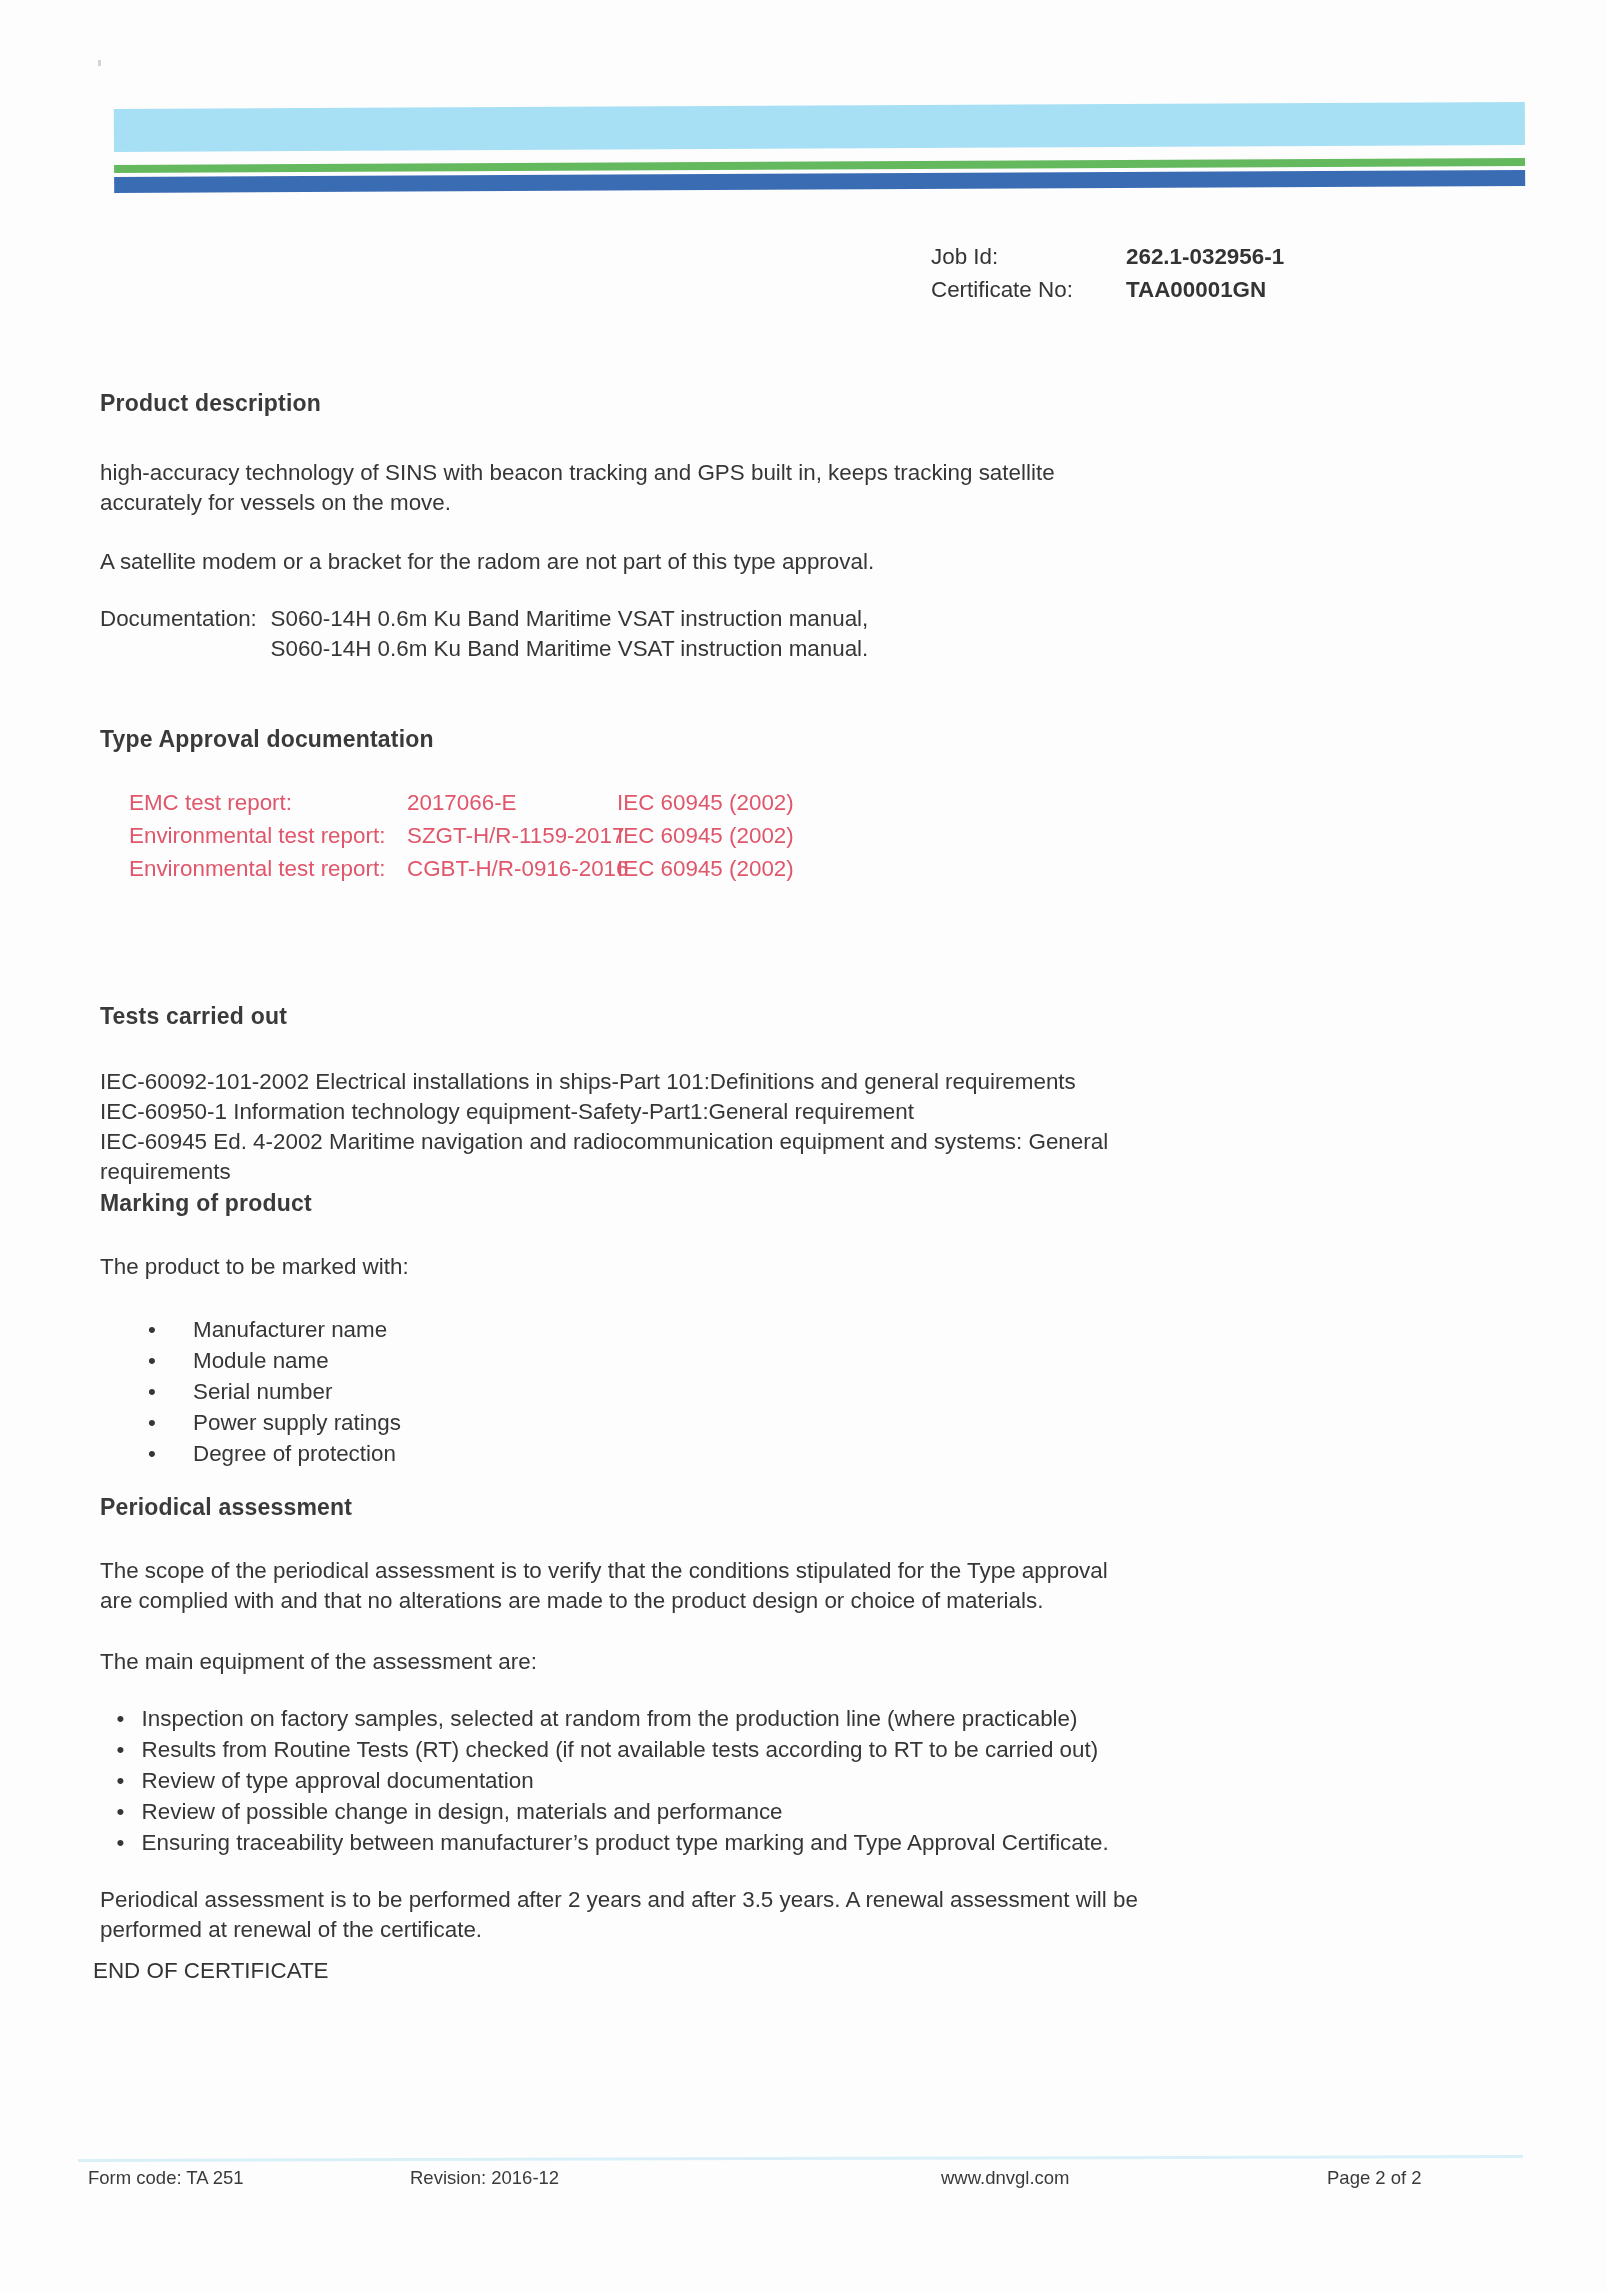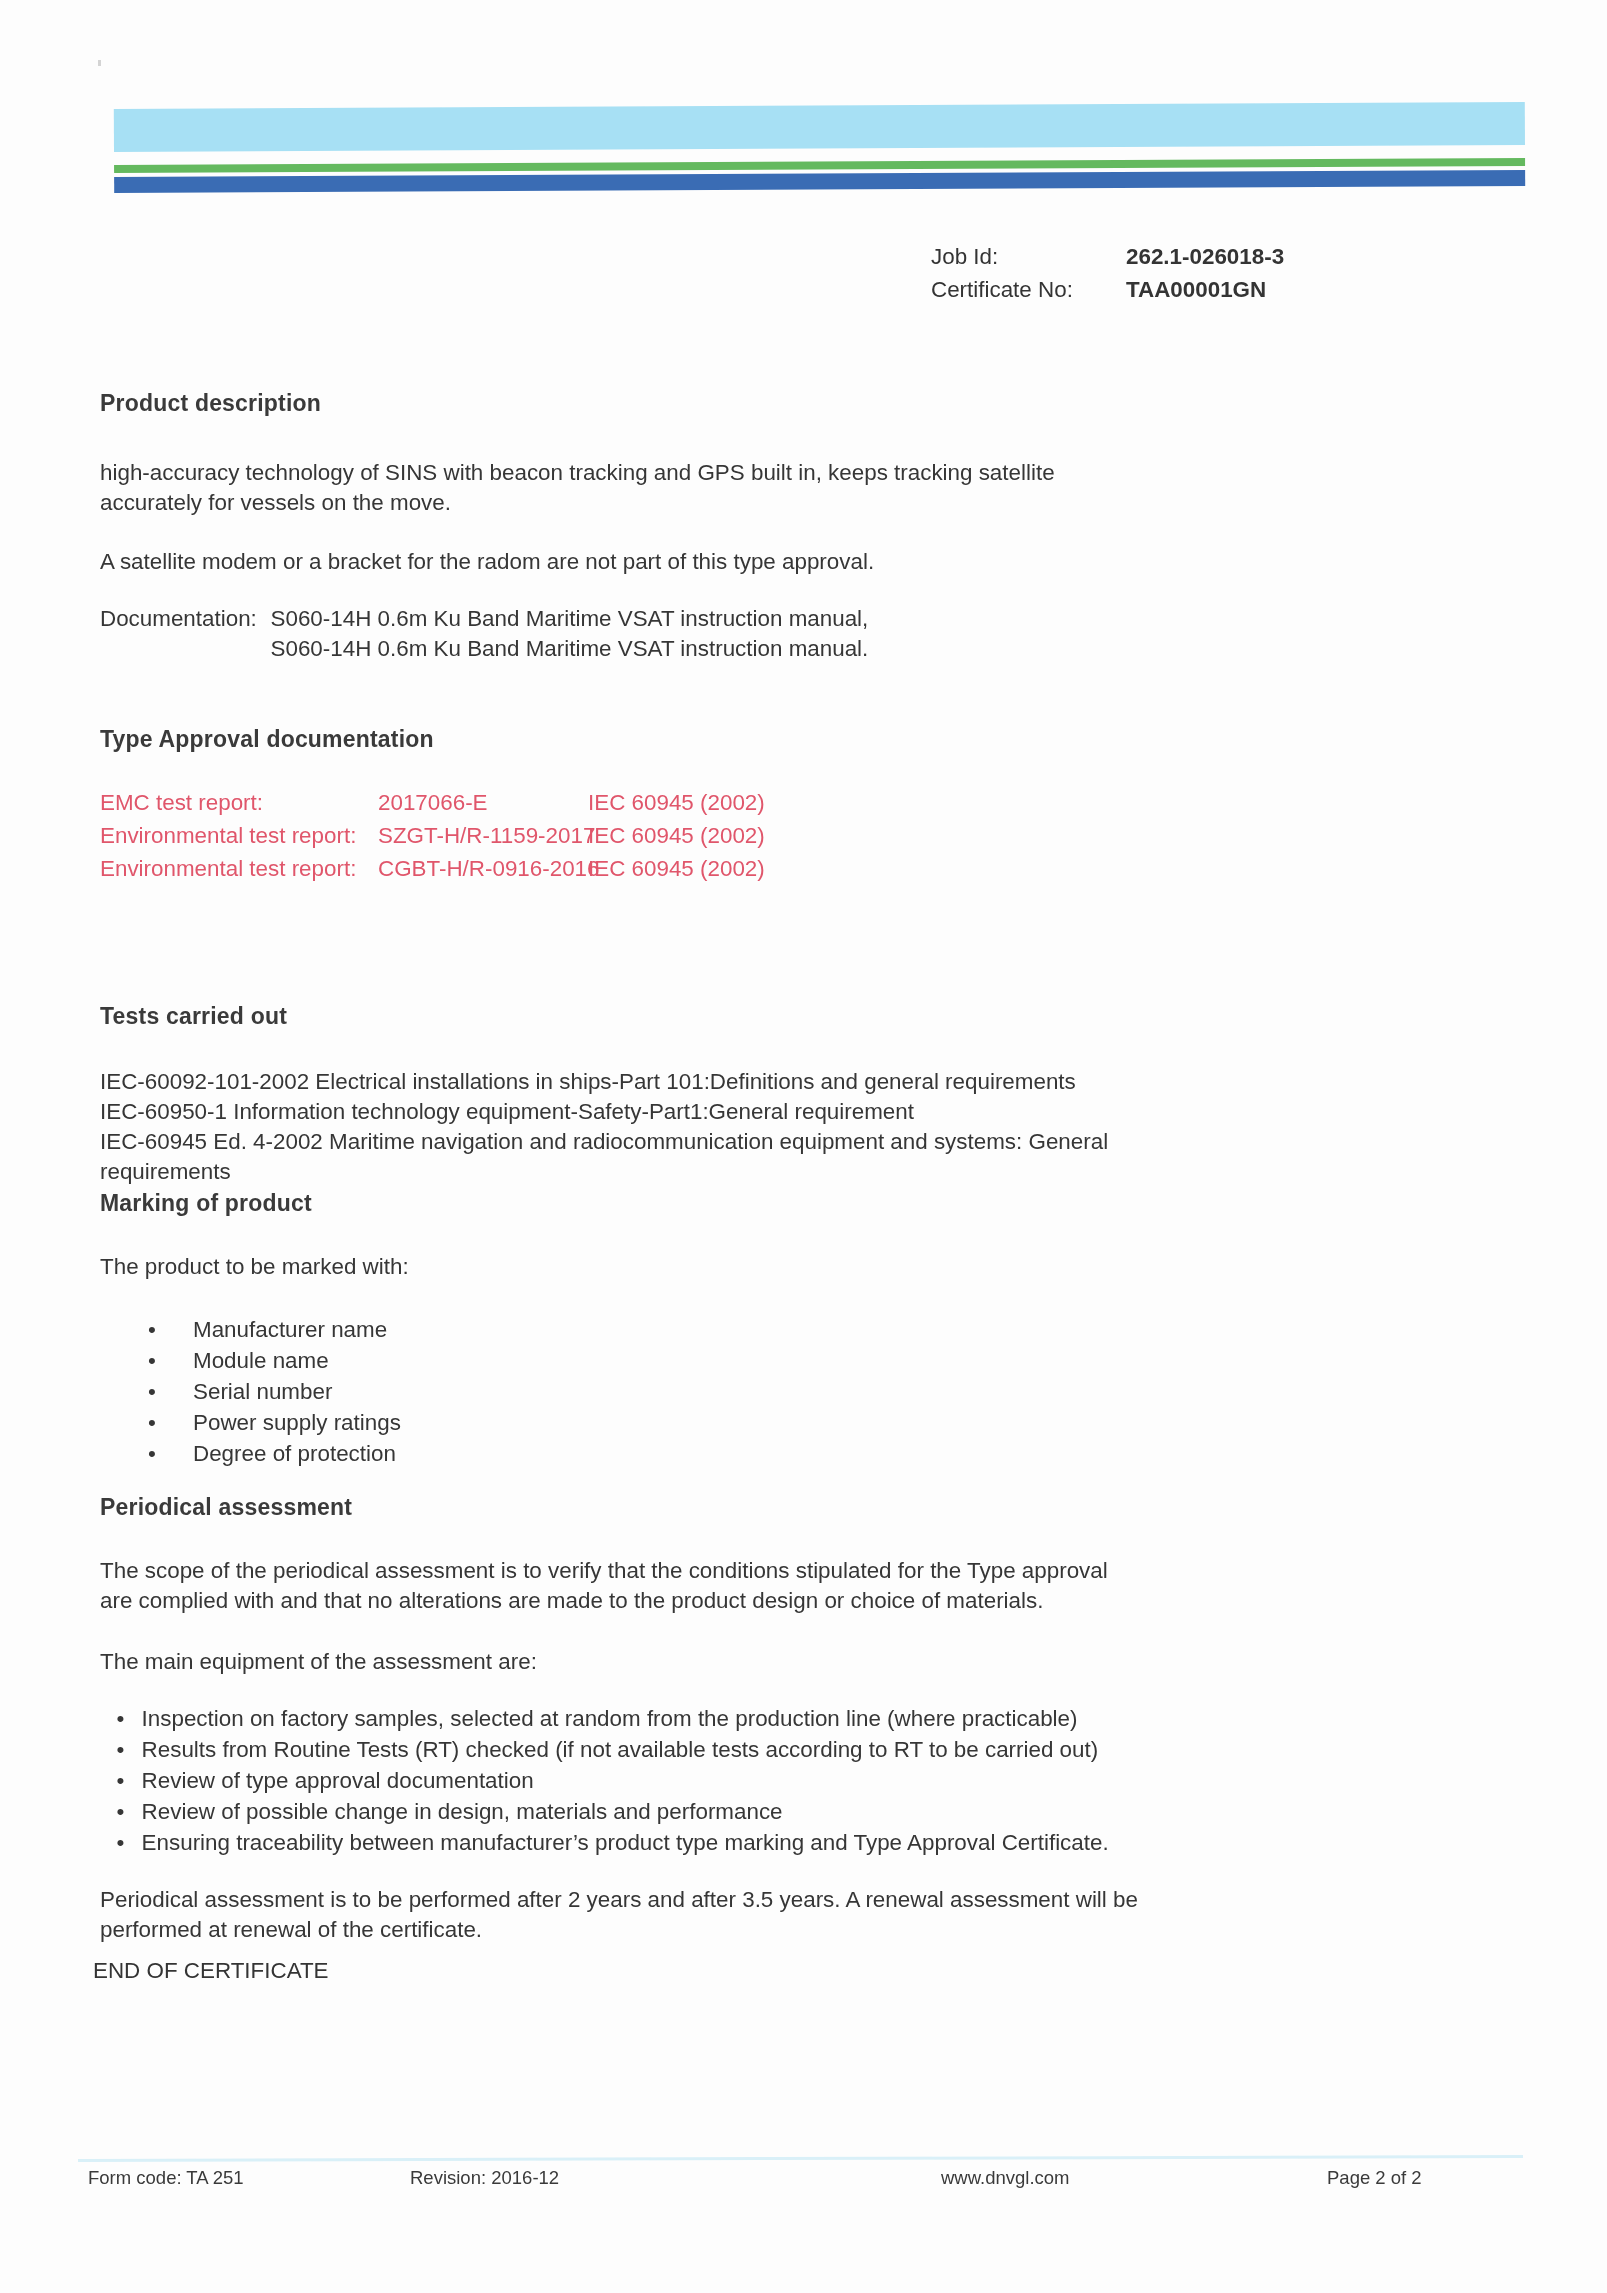--- a/index.html
+++ b/index.html
@@ -48,21 +48,21 @@
   .body-text { font-size: 22.4px; line-height: 30px; color: #363636; }
   .line { white-space: nowrap; }
   
   .sec-product h2 { margin-bottom: 37px; }
   .sec-product .para1 { margin-bottom: 29px; }
   .sec-product .para2 { margin-bottom: 27px; }
   .doc-row { display: flex; }
   .doc-label { white-space: nowrap; padding-right: 13.7px; }
   
   .sec-typeapproval h2 { margin-bottom: 29px; }
-  .red-table { display: grid; grid-template-columns: 278px 210px auto; row-gap: 0; }
+  .red-table { display: grid; grid-template-columns: 278px 210px auto; row-gap: 0; margin-left: 29px; }
   .red-table div {
     color: #e0566b;
     font-size: 22.4px;
     line-height: 33px;
     white-space: nowrap;
   }
   
   .sec-tests h2 { margin-bottom: 33px; margin-top: 32px; }
   
   .sec-marking h2 { margin-bottom: 31px; }
@@ -116,21 +116,21 @@
     <div class="stripe-light"></div>
     <div class="stripe-gap1"></div>
     <div class="stripe-green"></div>
     <div class="stripe-gap2"></div>
     <div class="stripe-blue"></div>
   </div>
 
   <div class="jobid">
     <div class="row">
       <span class="lbl">Job Id:</span>
-      <span class="val">262.1-026018-3</span>
+      <span class="val">262.1-032956-1</span>
     </div>
     <div class="row">
       <span class="lbl">Certificate No:</span>
       <span class="val">TAA00001GN</span>
     </div>
   </div>
 
   <div class="section sec-product" style="top:386px">
     <h2>Product description</h2>
     <div class="body-text para1">

